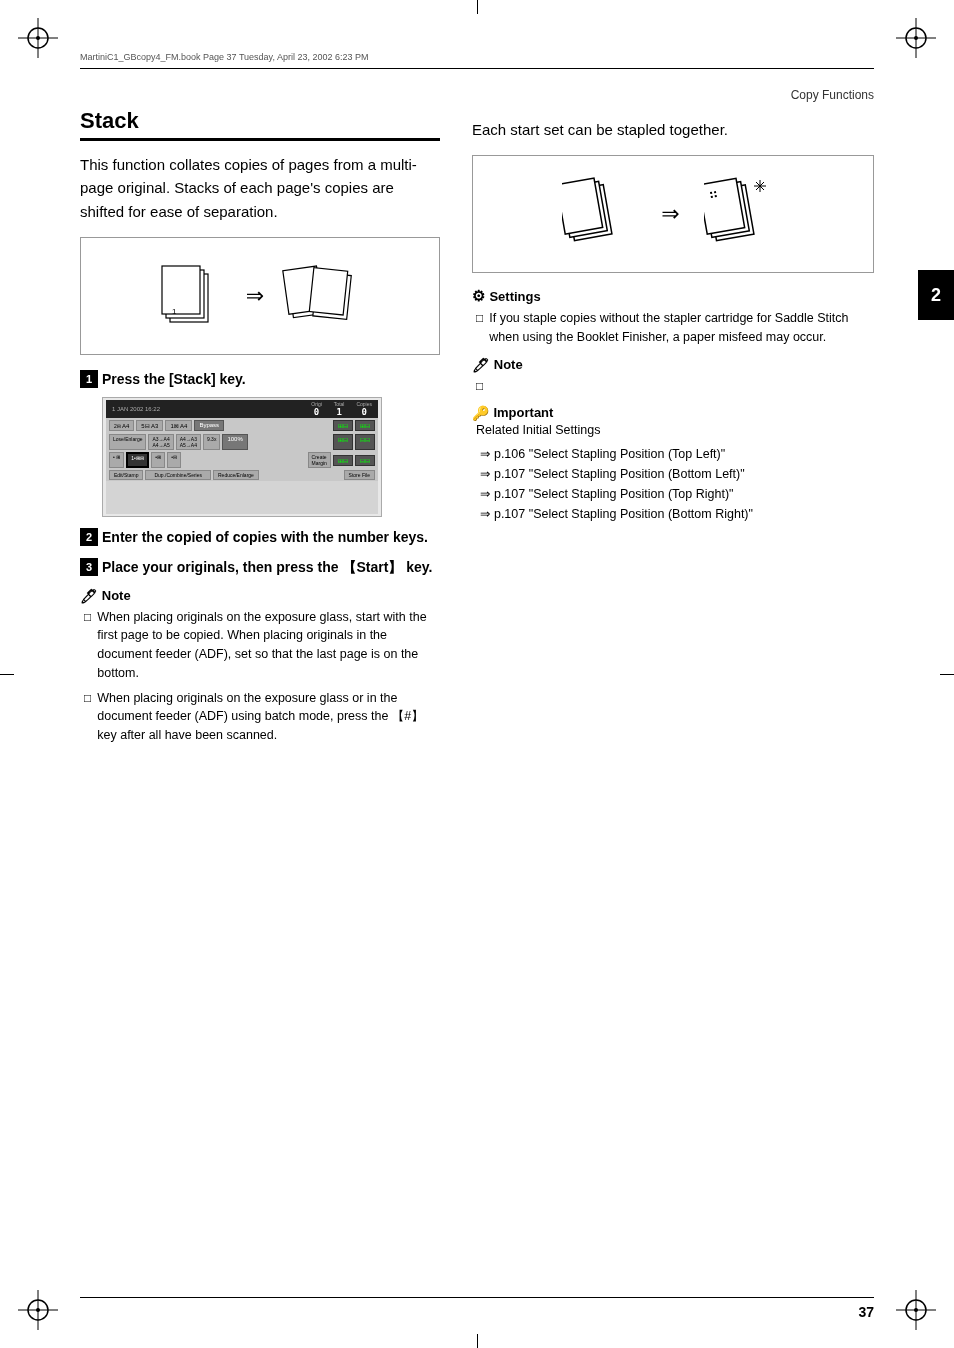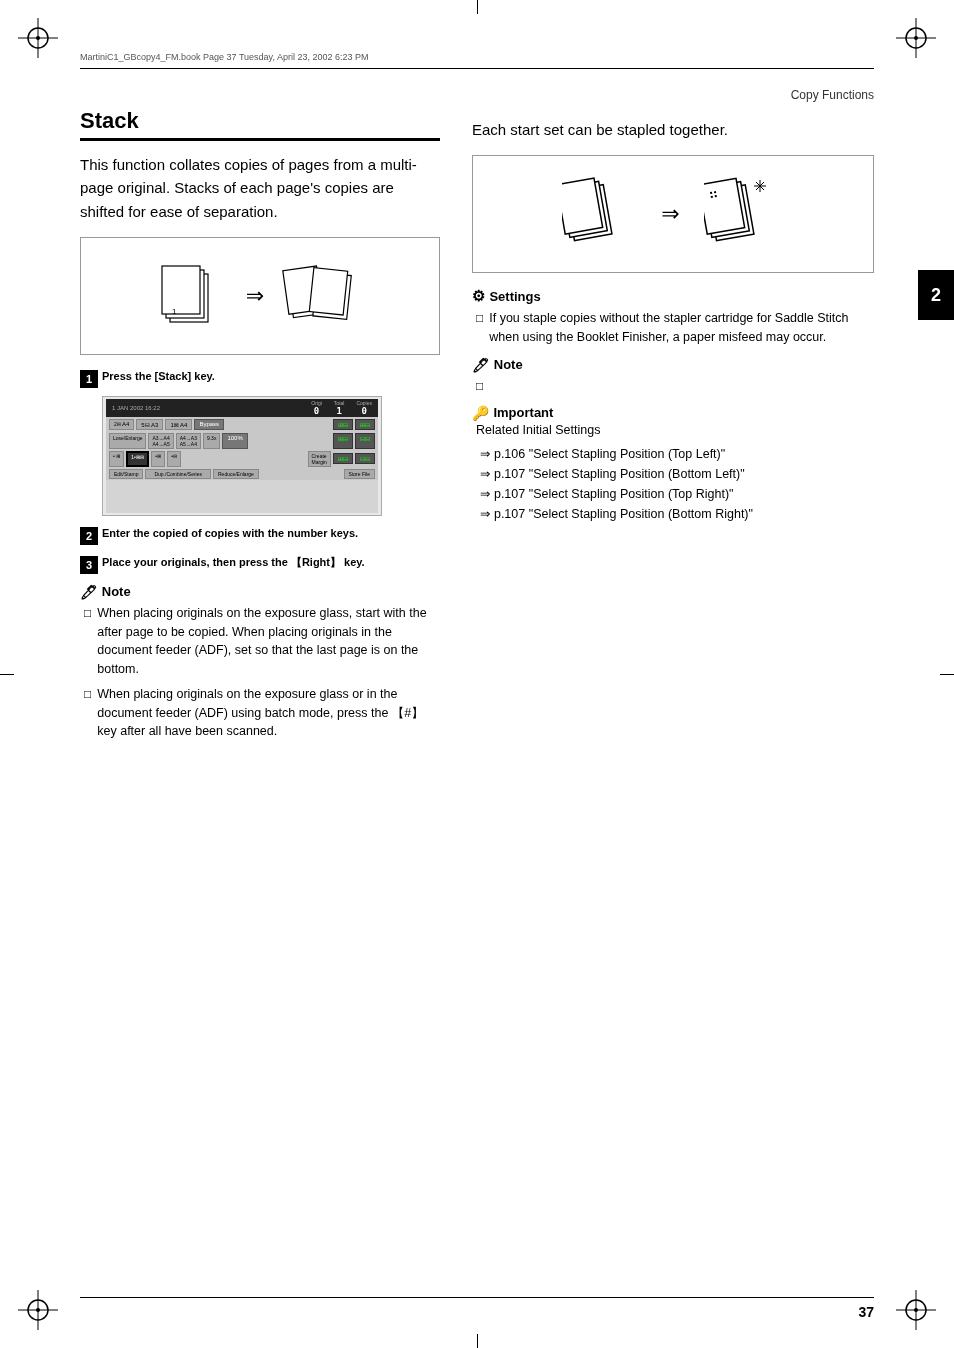--- a/index.html
+++ b/index.html
@@ -152,21 +152,21 @@
       height: 18px;
       background: #000;
       color: #fff;
       font-size: 11px;
       font-weight: bold;
       font-family: Arial, sans-serif;
       flex-shrink: 0;
       margin-top: 1px;
     }
     .step-text {
-      font-size: 11px;
+      font-size: 14px;
       font-family: Arial, sans-serif;
       font-weight: bold;
       line-height: 1.45;
     }
 
     
     .note-section {
       margin: 10px 0;
     }
     .note-title {
@@ -479,32 +479,32 @@
         </div>
       </div>
 
       <div class="step">
         <span class="step-num">2</span>
         <span class="step-text">Enter the copied of copies with the number keys.</span>
       </div>
 
       <div class="step">
         <span class="step-num">3</span>
-        <span class="step-text">Place your originals, then press the <span style="font-style:normal;">【Right】</span> key.</span>
+        <span class="step-text">Place your originals, then press the <span style="font-style:normal;">【Start】</span> key.</span>
       </div>
 
       <div class="note-section" style="margin-top:10px;">
         <div class="note-title">
           <span class="note-icon">🖊</span>
           <span>Note</span>
         </div>
         <div class="note-items">
           <div class="note-item">
             <span class="note-item-bullet">□</span>
-            <span>When placing originals on the exposure glass, start with the after page to be copied. When placing originals in the document feeder (ADF), set so that the last page is on the bottom.</span>
+            <span>When placing originals on the exposure glass, start with the first page to be copied. When placing originals in the document feeder (ADF), set so that the last page is on the bottom.</span>
           </div>
           <div class="note-item">
             <span class="note-item-bullet">□</span>
             <span>When placing originals on the exposure glass or in the document feeder (ADF) using batch mode, press the 【#】 key after all have been scanned.</span>
           </div>
         </div>
       </div>
     </div>
 
     <div class="col-right">

